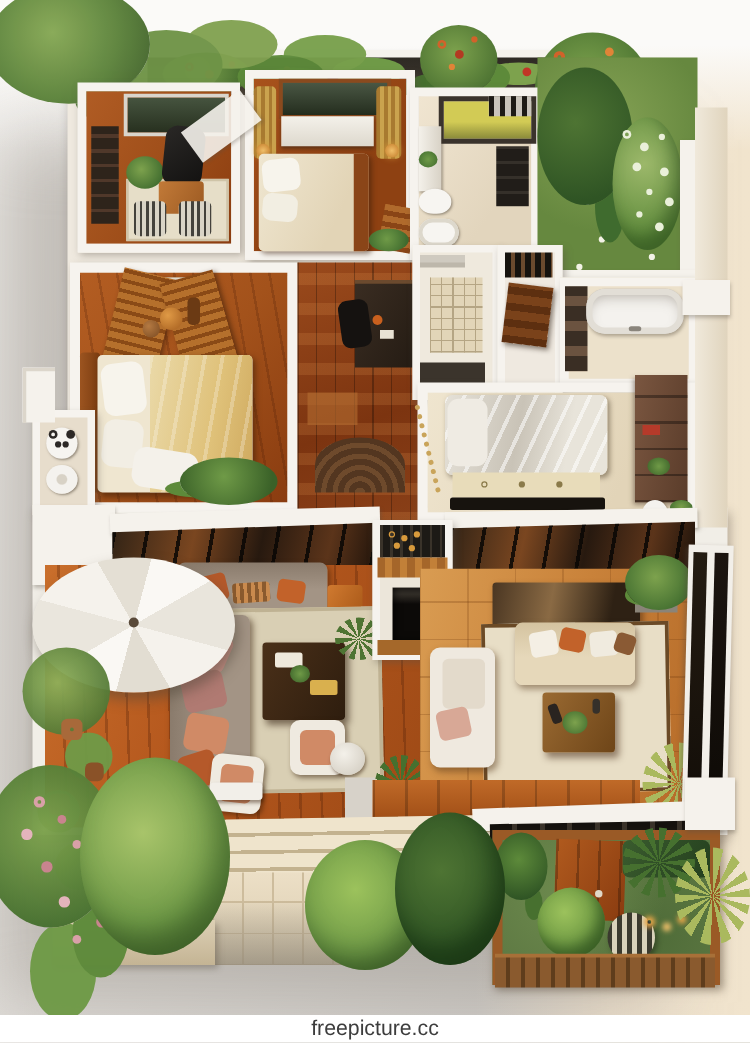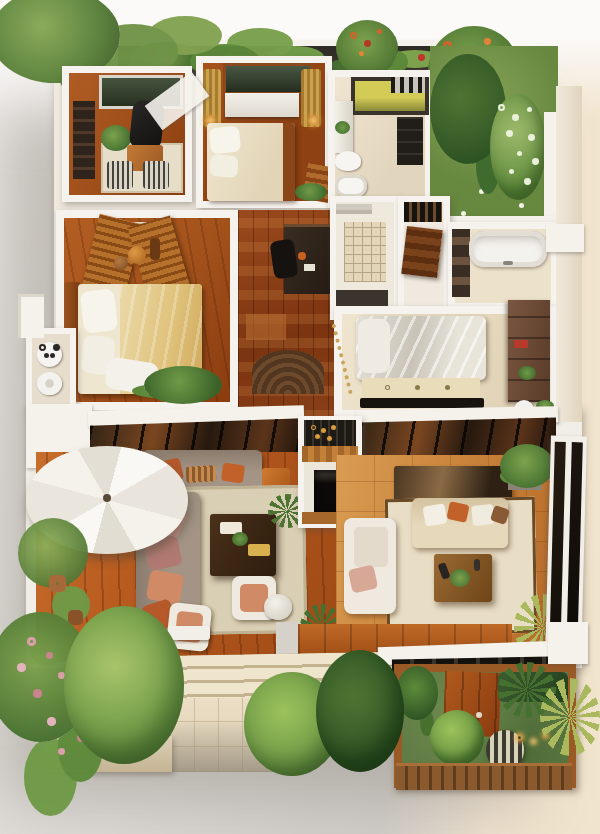--- a/index.html
+++ b/index.html
@@ -279,13 +279,16 @@
   <div class="abs" style="left:103px;top:494px;width:8px;height:8px;border-radius:50%;background:#5a4a3a;"></div>
 
   <div class="fol" style="left:18px;top:518px;width:70px;height:70px;background:radial-gradient(circle at 40% 40%,#8fb05a,#4e7433 80%);box-shadow:18px 52px 0 -16px #6f9a47,-6px 96px 0 -18px #7da24d,30px 110px 0 -20px #5d8a3a,10px 140px 0 -16px #8fb05a;opacity:.95;"></div>
   <div class="dots" style="left:56px;top:582px;color:#a8693a;box-shadow:0 0 0 7px,18px 34px 0 6px #8a5228,-10px 60px 0 7px #b5744a;"></div>
   <div class="fol" style="left:-12px;top:612px;width:105px;height:130px;background:radial-gradient(circle at 45% 40%,#7da24d,#47702f 80%);box-shadow:40px 70px 0 -30px #5d8a3a,10px 100px 0 -26px #6f9a47;opacity:.97;"></div>
   <div class="dots" style="left:30px;top:640px;color:#d9a0a8;box-shadow:0 0 0 3px,18px 14px 0 2px #c9848e,-10px 26px 0 3px #e4b4bc,30px 34px 0 2px,6px 52px 0 3px #c9848e,44px 60px 0 2px #d9a0a8,20px 80px 0 3px #e4b4bc,50px 96px 0 3px #c9848e,30px 110px 0 2px;"></div>
   <div class="fol" style="left:64px;top:606px;width:120px;height:158px;background:radial-gradient(circle at 42% 38%,#a8c46a,#6f9a47 60%,#537a35 85%);box-shadow:inset -10px -16px 22px rgba(40,70,25,.5);"></div>
   <div class="fol" style="left:244px;top:672px;width:96px;height:104px;background:radial-gradient(circle at 42% 38%,#9cc25c,#6f9a47 62%,#4e7433 85%);box-shadow:inset -8px -12px 18px rgba(40,70,25,.5);"></div>
   <div class="fol" style="left:316px;top:650px;width:88px;height:122px;background:radial-gradient(circle at 42% 38%,#4e7433,#2f5424 70%);box-shadow:inset -8px -14px 20px rgba(15,40,12,.6);"></div>
 
+  <div id="wm">
+    <span>freepicture.cc</span>
+  </div>
 </div>
 
 </body></html>

